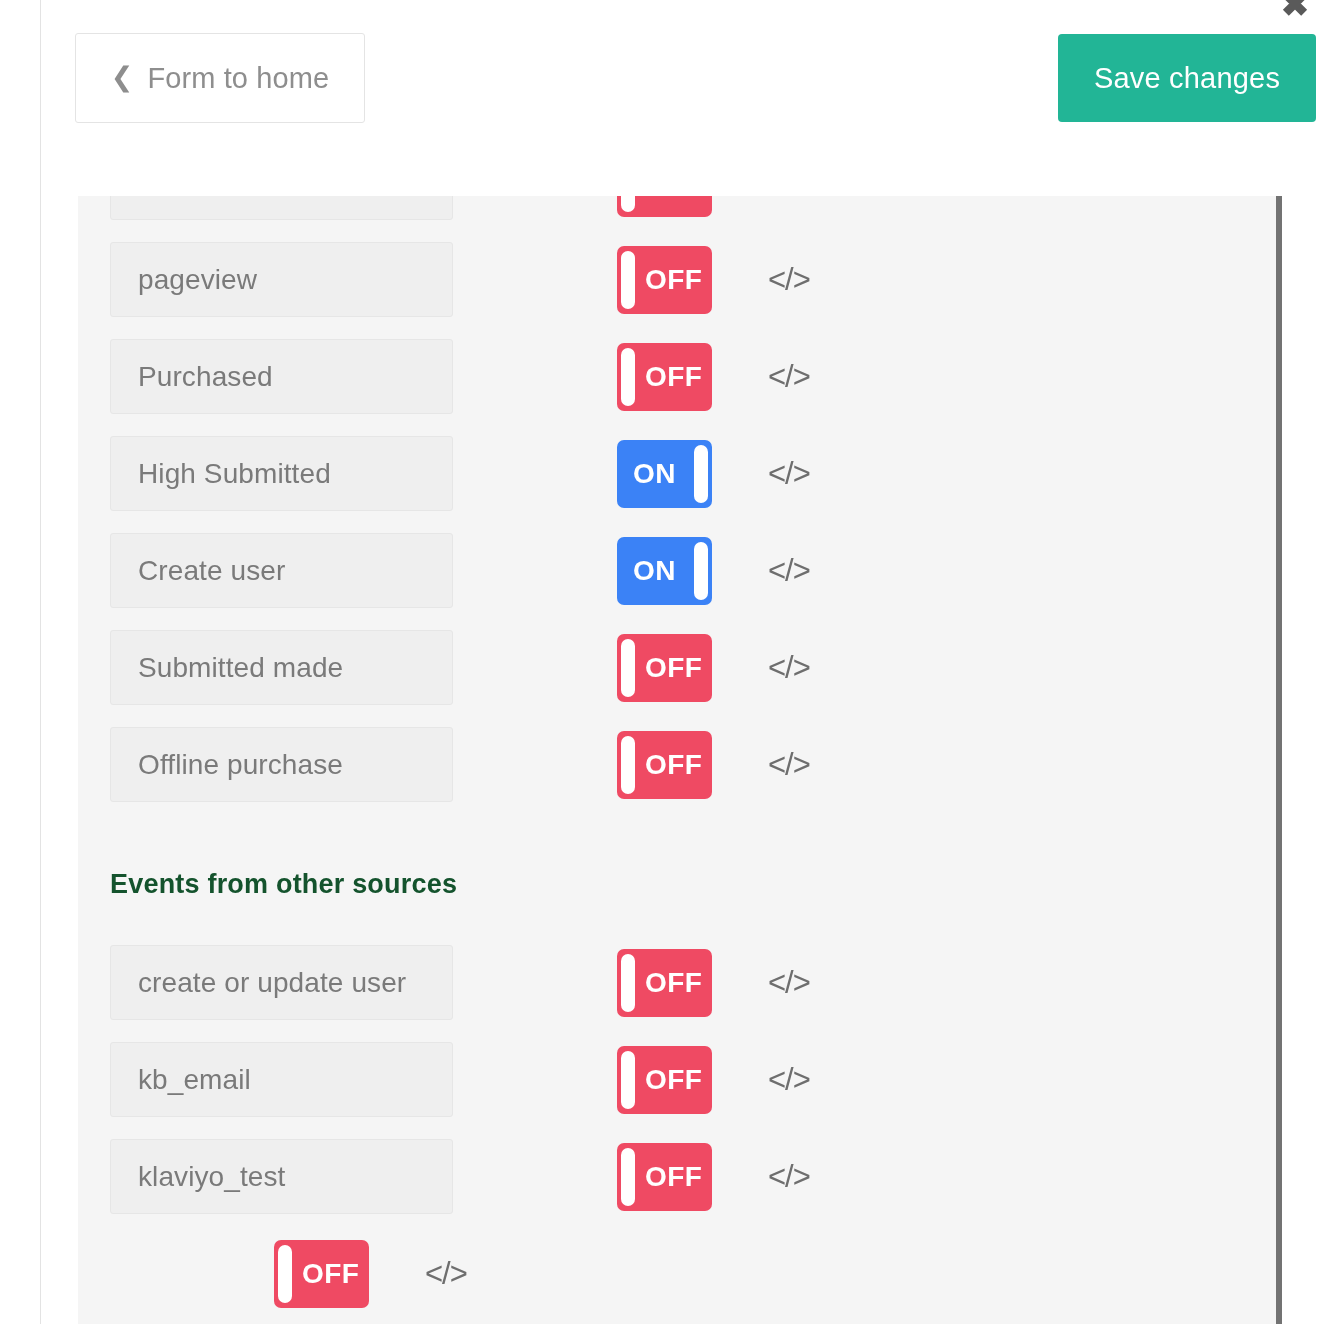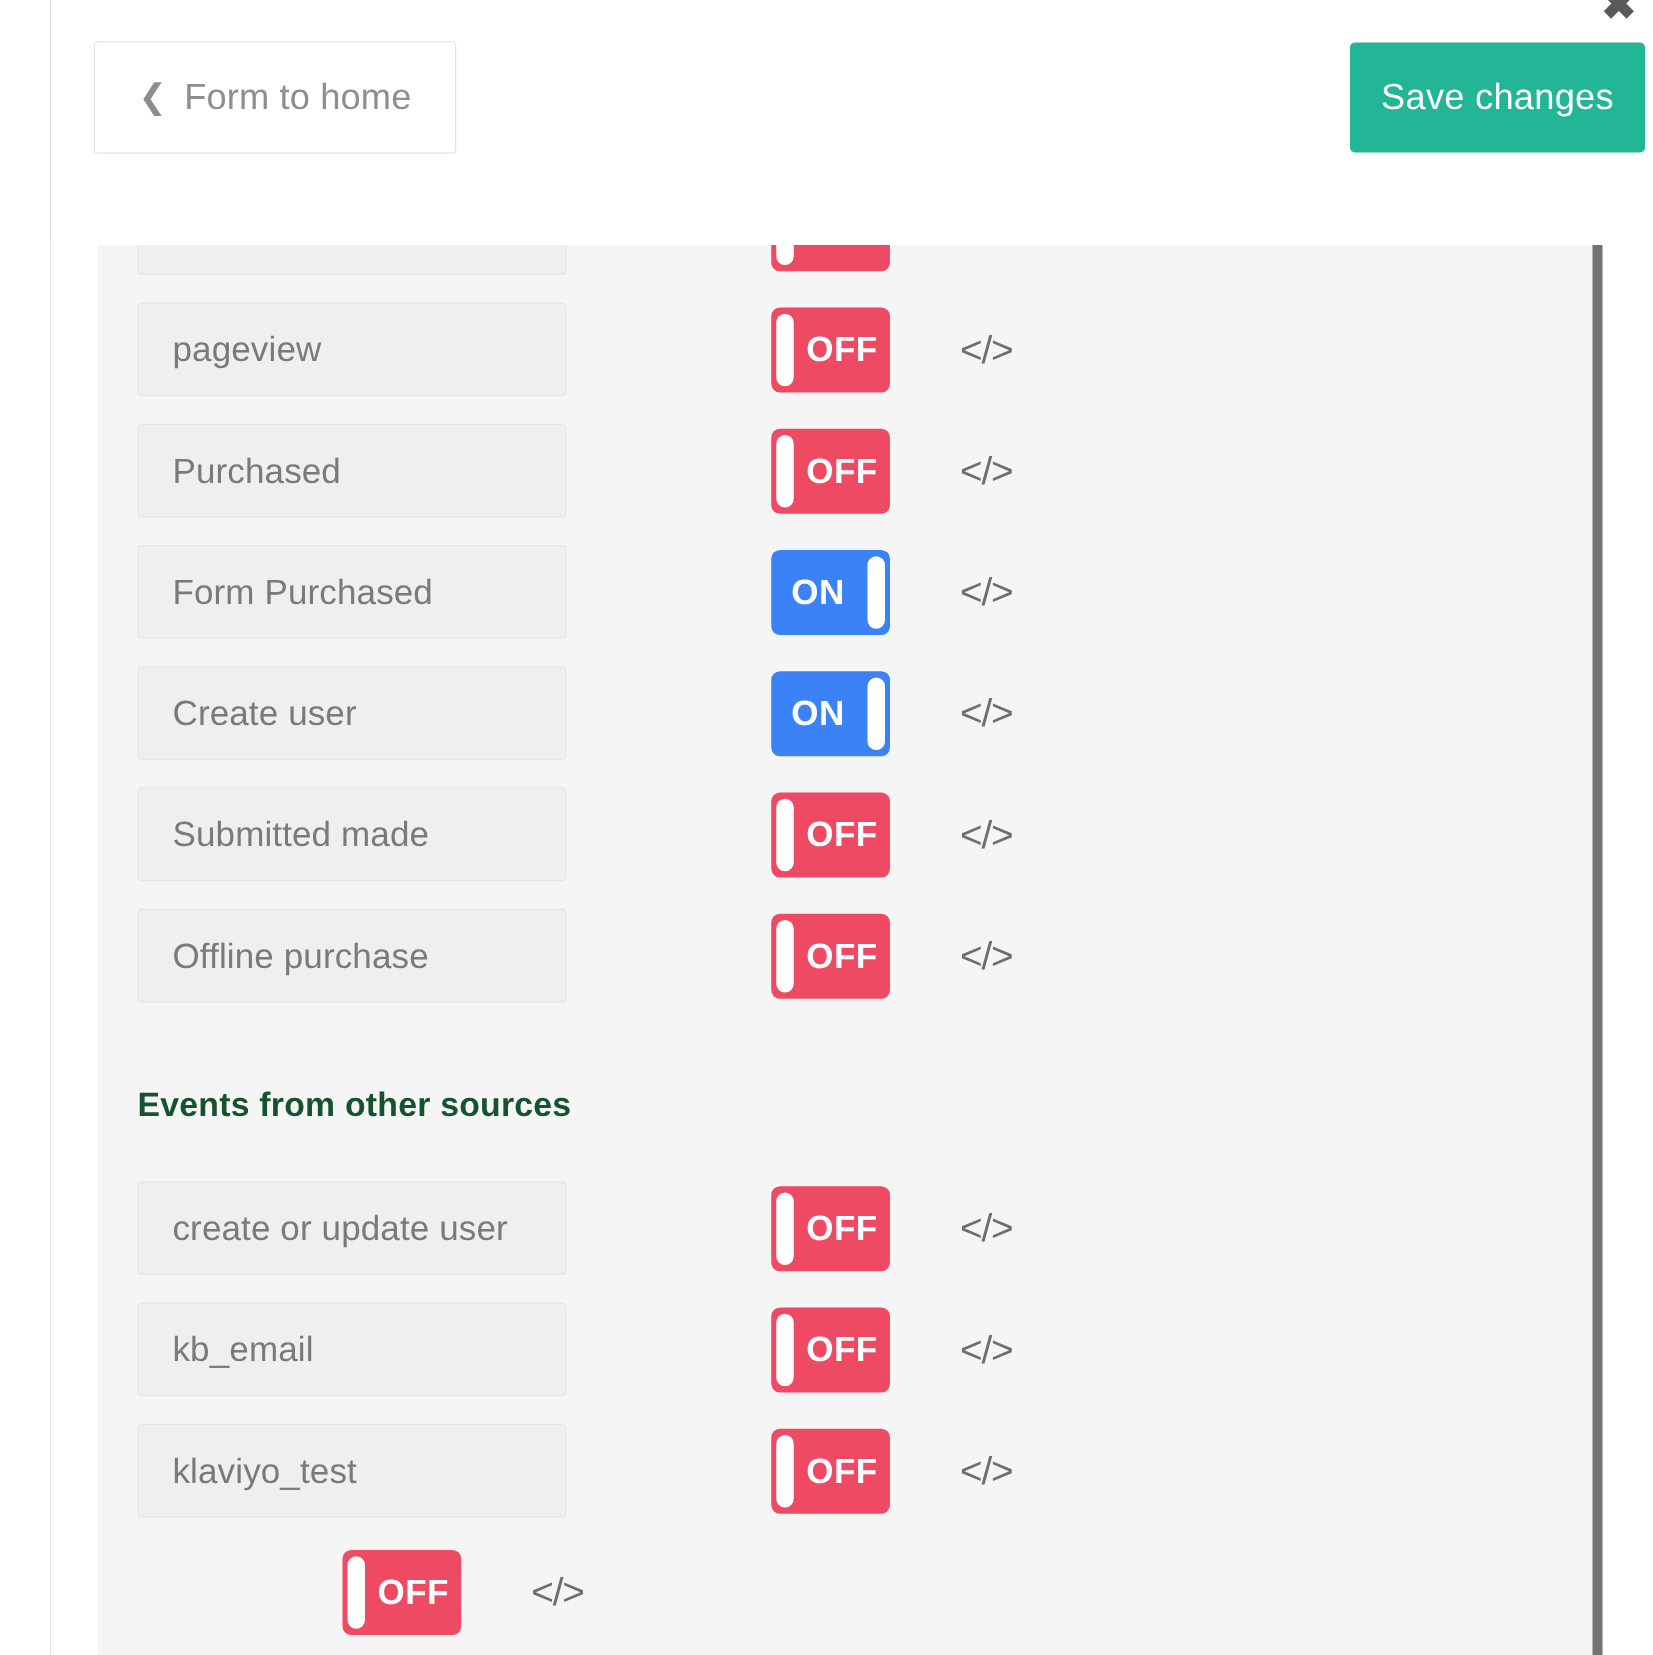--- a/index.html
+++ b/index.html
@@ -86,21 +86,21 @@
     font-size: 29px;
     color: #8e8e8e;
     letter-spacing: 0.1px;
     white-space: nowrap;
   }
 
   .save-button {
     position: absolute;
     right: 6px;
     top: 34px;
-    width: 236px;
+    width: 258px;
     height: 88px;
     background: #22b596;
     border: none;
     border-radius: 4px;
     color: #ffffff;
     font-size: 29px;
     letter-spacing: 0.2px;
     cursor: pointer;
     font-family: "Liberation Sans", sans-serif;
     display: flex;
@@ -109,21 +109,21 @@
   }
 
   
   .panel {
     position: absolute;
     left: 78px;
     top: 196px;
     width: 1204px;
     height: 1128px;
     background: #f5f5f5;
-    border-right: 8px solid #737373;
+    border-right: 6px solid #737373;
     overflow: hidden;
   }
 
   .panel-inner {
     position: relative;
     margin-top: -62px;   
   }
 
   .event-row {
     display: flex;
@@ -256,21 +256,21 @@
             <span class="txt">Purchased</span>
           </div>
           <div class="toggle off">
             <span class="tlabel">OFF</span>
             <span class="knob"></span>
           </div>
           <span class="code-icon">&lt;/&gt;</span>
         </div>
         <div class="event-row">
           <div class="event-name">
-            <span class="txt">Form Purchased</span>
+            <span class="txt">High Submitted</span>
           </div>
           <div class="toggle on">
             <span class="tlabel">ON</span>
             <span class="knob"></span>
           </div>
           <span class="code-icon">&lt;/&gt;</span>
         </div>
         <div class="event-row">
           <div class="event-name">
             <span class="txt">Create user</span>

